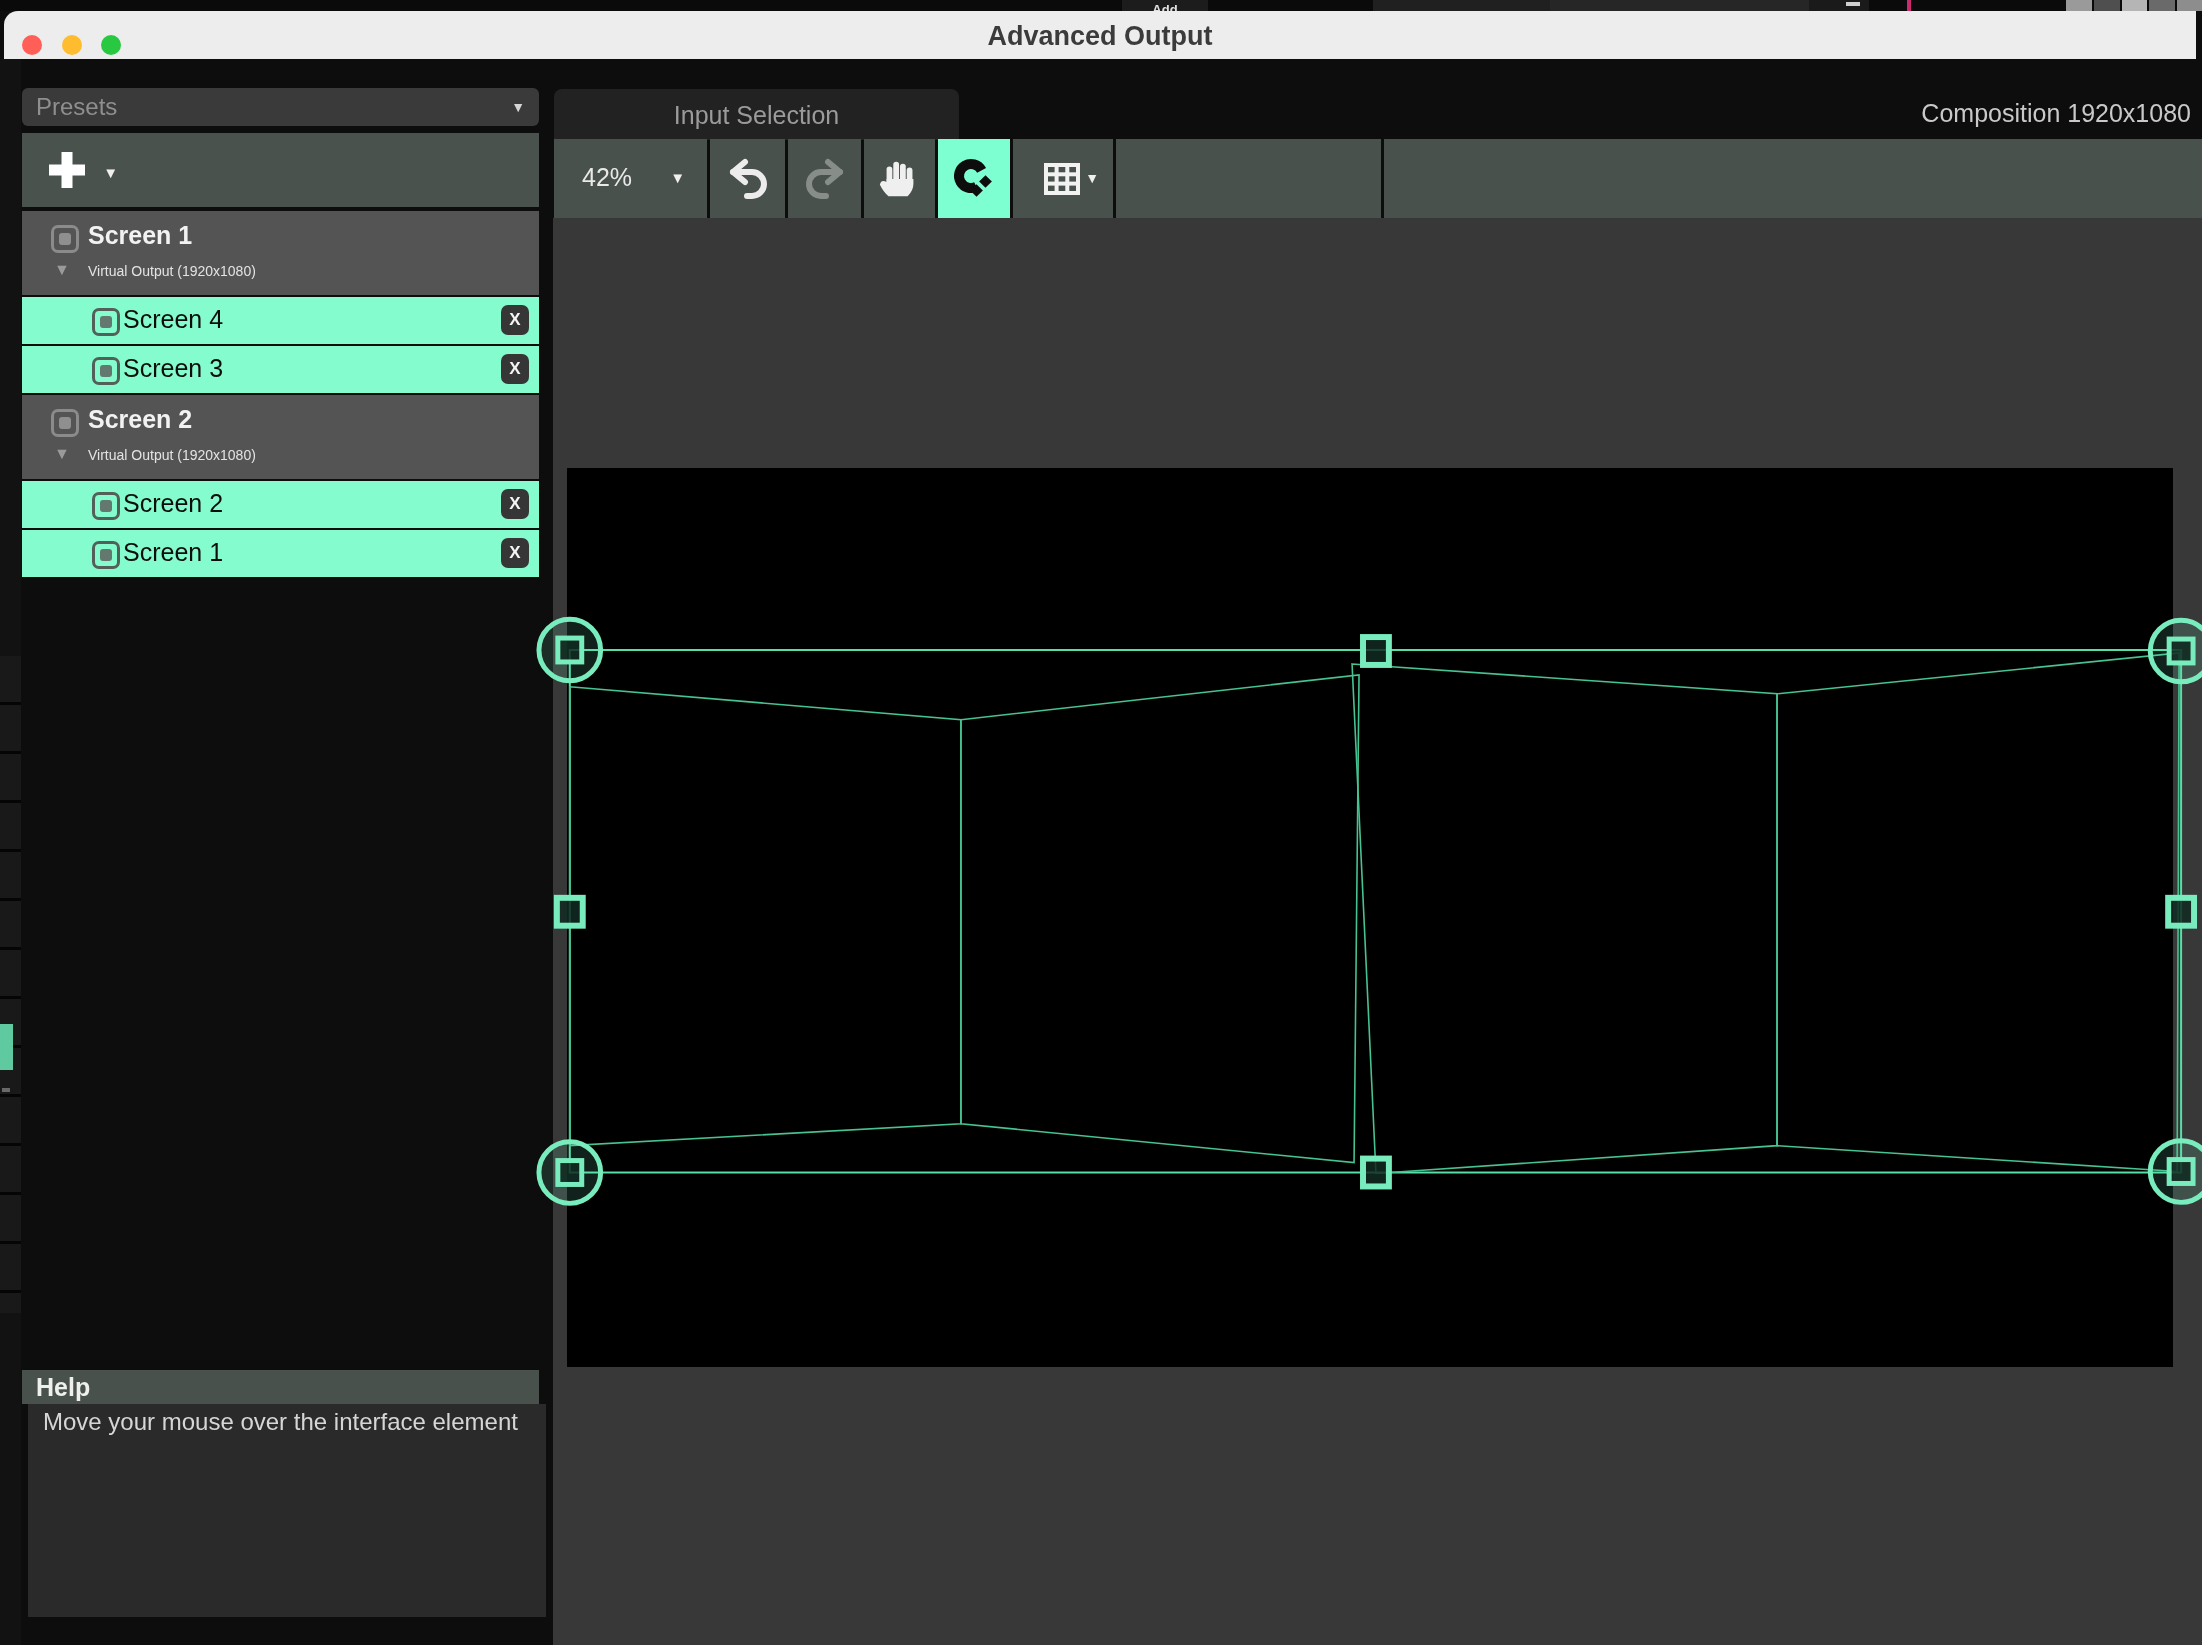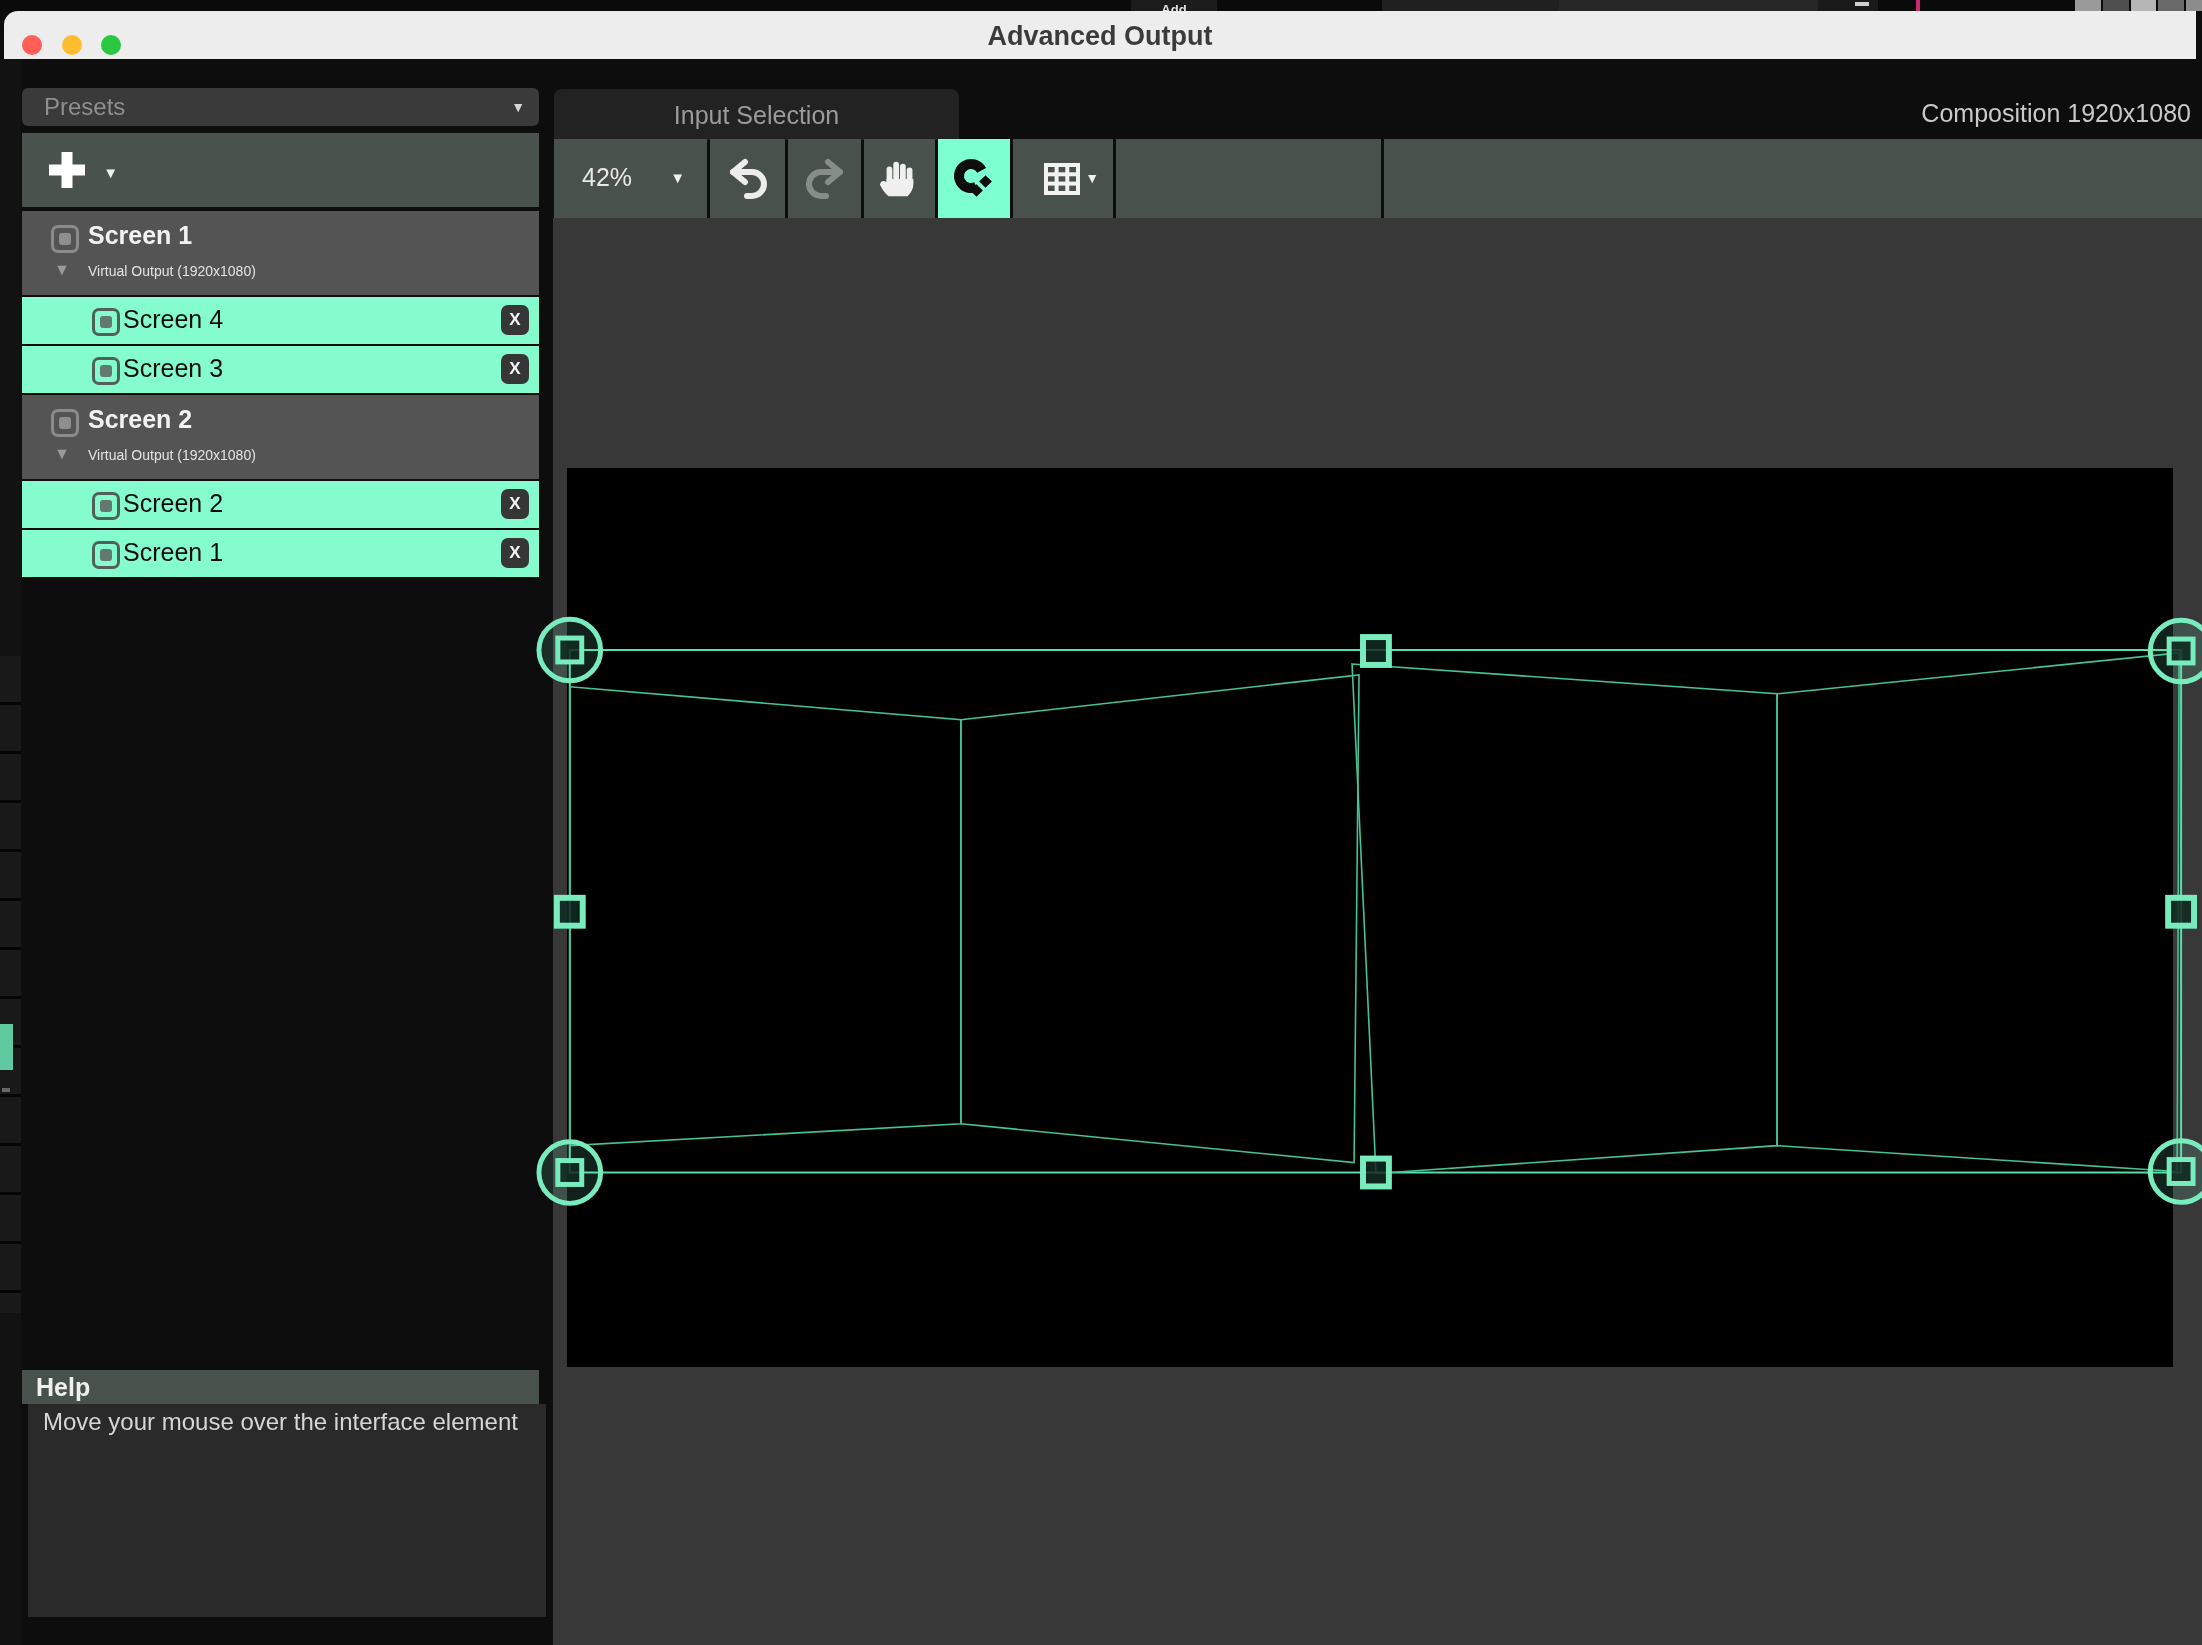--- a/index.html
+++ b/index.html
@@ -5,21 +5,21 @@
   html,body{margin:0;padding:0;}
   body{
     width:2203px;height:1646px;position:relative;overflow:hidden;
     background:#0d0d0d;font-family:"Liberation Sans",sans-serif;
     -webkit-font-smoothing:antialiased;
   }
   .abs{position:absolute;}
 
   
   #top-strip{left:0;top:0;width:2203px;height:11px;background:#0a0a0a;overflow:hidden;z-index:5;}
-  .strip-seg{position:absolute;top:0;height:11px;margin-left:9px;}
+  .strip-seg{position:absolute;top:0;height:11px;}
   #strip-add{left:1122px;width:86px;background:#1c1c1c;color:#e0e0e0;font-size:13px;font-weight:bold;
     line-height:20px;text-align:center;overflow:hidden;}
   #strip-thumbs{left:2066px;width:137px;display:flex;gap:2px;}
   #strip-thumbs div{height:11px;}
   #left-strip{left:0;top:59px;width:21px;height:1587px;background:#121212;overflow:hidden;z-index:1;}
   #left-strip .rows{position:absolute;left:0;top:597px;width:21px;height:657px;
     background:repeating-linear-gradient(180deg,#191919 0 46px,#050505 46px 49px);}
   #left-strip .green-frag{position:absolute;left:0;top:965px;width:13px;height:46px;background:#5fc9a0;}
   #left-strip .light-frag{position:absolute;left:2px;top:1029px;width:8px;height:4px;background:#8a8a8a;opacity:.7;}
 
@@ -28,21 +28,21 @@
   .traffic{position:absolute;top:24px;width:20px;height:20px;border-radius:50%;}
   #tl-close{left:18px;background:#ff5f57;}
   #tl-min{left:58px;background:#febc2e;}
   #tl-zoom{left:97px;background:#28c840;}
   #window-title{position:absolute;left:0;top:0;width:100%;height:48px;line-height:50px;text-align:center;
     color:#3b3b3b;font-size:27px;font-weight:bold;}
 
   
   #presets{left:22px;top:88px;width:517px;height:38px;background:#3a3a3a;border-radius:6px;
     color:#8f8f8f;font-size:24px;line-height:38px;}
-  #presets .lbl{padding-left:22px;}
+  #presets .lbl{padding-left:14px;}
   #presets .caret{position:absolute;right:14px;top:0;color:#d6d6d6;font-size:14px;line-height:38px;}
   #add-strip{left:22px;top:133px;width:517px;height:74px;background:#4a524d;}
   #add-button{position:absolute;left:20px;top:13px;width:76px;height:48px;color:#fff;}
   #add-button .caret{position:absolute;right:0;top:18px;color:#f0f0f0;font-size:15px;}
 
   #screen-list{left:22px;top:211px;width:517px;}
   .group{position:relative;height:84px;background:#545454;margin-top:2px;}
   .group:first-child{margin-top:0;}
   .group .g-title{position:absolute;left:66px;top:10px;color:#f2f2f2;font-size:25px;font-weight:bold;}
   .group .g-sub{position:absolute;left:66px;top:52px;color:#e3e3e3;font-size:14px;}

